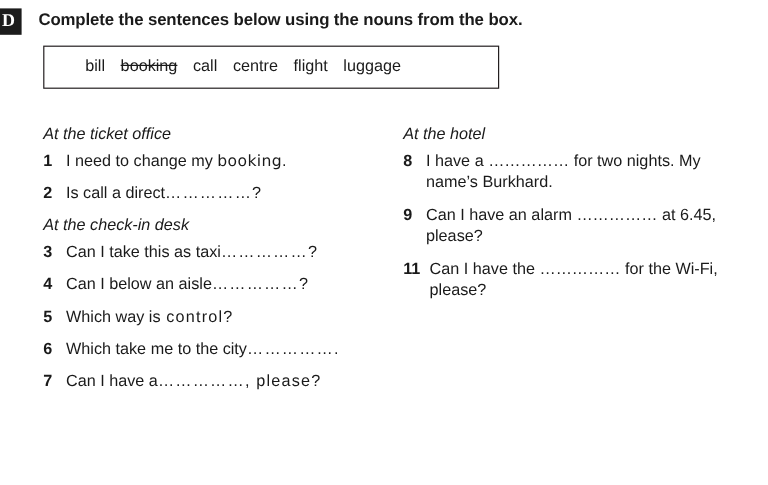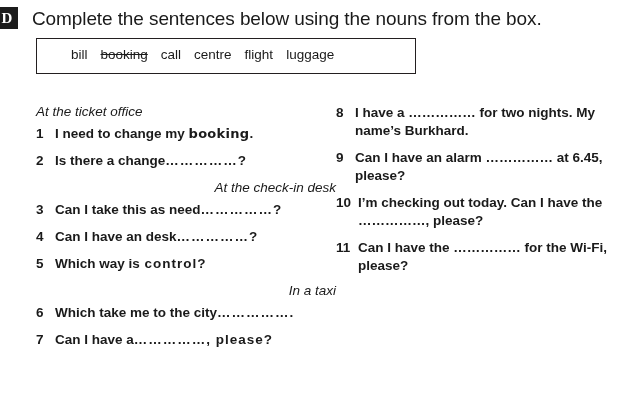--- a/index.html
+++ b/index.html
@@ -36,22 +36,22 @@
     font-size: 15px;
     font-weight: bold;
     font-family: "Liberation Serif", serif;
     display: flex;
     align-items: center;
     justify-content: center;
     margin-left: -4px;
     flex: 0 0 auto;
   }
   .instruction {
-    font-size: 19px;
-    font-weight: normal;
+    font-size: 14px;
+    font-weight: bold;
     margin-left: 14px;
     margin-top: 1px;
     letter-spacing: -0.1px;
   }
 
   
   .wordbox {
     position: absolute;
     left: 36px;
     top: 38px;
@@ -83,36 +83,36 @@
     gap: 0;
   }
   .col-left { width: 300px; }
   .col-right { width: 290px; }
 
   .subhead {
     font-style: italic;
     font-size: 13.5px;
     margin: 0 0 6px 0;
   }
-  .subhead.spaced { margin-top: 10px; text-align: right; }
+  .subhead.spaced { margin-top: 10px; }
 
   .item {
     display: flex;
     align-items: flex-start;
     margin-bottom: 9px;
     font-size: 13.5px;
     line-height: 1.33;
   }
   .num {
     font-weight: bold;
     width: 19px;
     flex: 0 0 auto;
   }
   .num.wide { width: 22px; }
-  .txt { flex: 1 1 auto; font-weight: bold; }
+  .txt { flex: 1 1 auto; }
   .hand {
     font-family: "DejaVu Sans", sans-serif;
     font-size: 13px;
     letter-spacing: 0.3px;
   }
   .gap { letter-spacing: 1px; }
 </style>
 </head>
 <body>
 
@@ -135,71 +135,67 @@
 
       <div class="subhead">At the ticket office</div>
 
       <div class="item">
         <span class="num">1</span>
         <span class="txt"><span>I need to change my </span><span class="hand">booking</span><span>.</span></span>
       </div>
 
       <div class="item">
         <span class="num">2</span>
-        <span class="txt"><span>Is there a change</span><span class="gap">……………?</span></span>
+        <span class="txt"><span>Is call a direct</span><span class="gap">……………?</span></span>
       </div>
 
       <div class="subhead spaced">At the check-in desk</div>
 
       <div class="item">
         <span class="num">3</span>
-        <span class="txt"><span>Can I take this as need</span><span class="gap">……………?</span></span>
+        <span class="txt"><span>Can I take this as taxi</span><span class="gap">……………?</span></span>
       </div>
 
       <div class="item">
         <span class="num">4</span>
-        <span class="txt"><span>Can I have an desk</span><span class="gap">……………?</span></span>
+        <span class="txt"><span>Can I below an aisle</span><span class="gap">……………?</span></span>
       </div>
 
       <div class="item">
         <span class="num">5</span>
         <span class="txt"><span>Which way is</span><span class="gap">  control?</span></span>
       </div>
 
-      <div class="subhead spaced">In a taxi</div>
 
       <div class="item">
         <span class="num">6</span>
         <span class="txt"><span>Which take me to the city</span><span class="gap">…………….</span></span>
       </div>
 
       <div class="item">
         <span class="num">7</span>
         <span class="txt"><span>Can I have a</span><span class="gap">……………, please?</span></span>
       </div>
 
     </div>
 
     <div class="col-right">
 
+      <div class="subhead">At the hotel</div>
 
       <div class="item">
         <span class="num">8</span>
         <span class="txt">I have a …………… for two nights. My name’s Burkhard.</span>
       </div>
 
       <div class="item">
         <span class="num">9</span>
         <span class="txt">Can I have an alarm …………… at 6.45, please?</span>
       </div>
 
-      <div class="item">
-        <span class="num wide">10</span>
-        <span class="txt">I’m checking out today. Can I have the ……………, please?</span>
-      </div>
 
       <div class="item">
         <span class="num wide">11</span>
         <span class="txt">Can I have the …………… for the Wi-Fi, please?</span>
       </div>
 
     </div>
 
   </div>
 </div>

